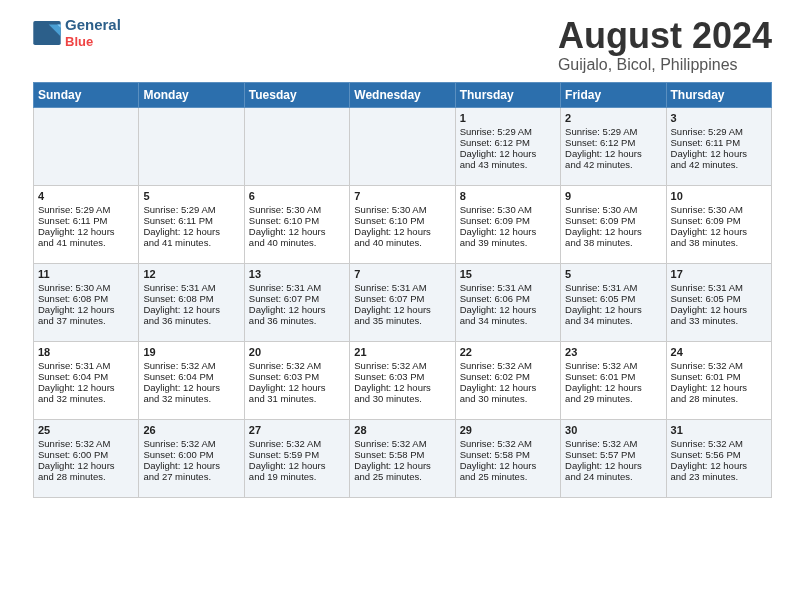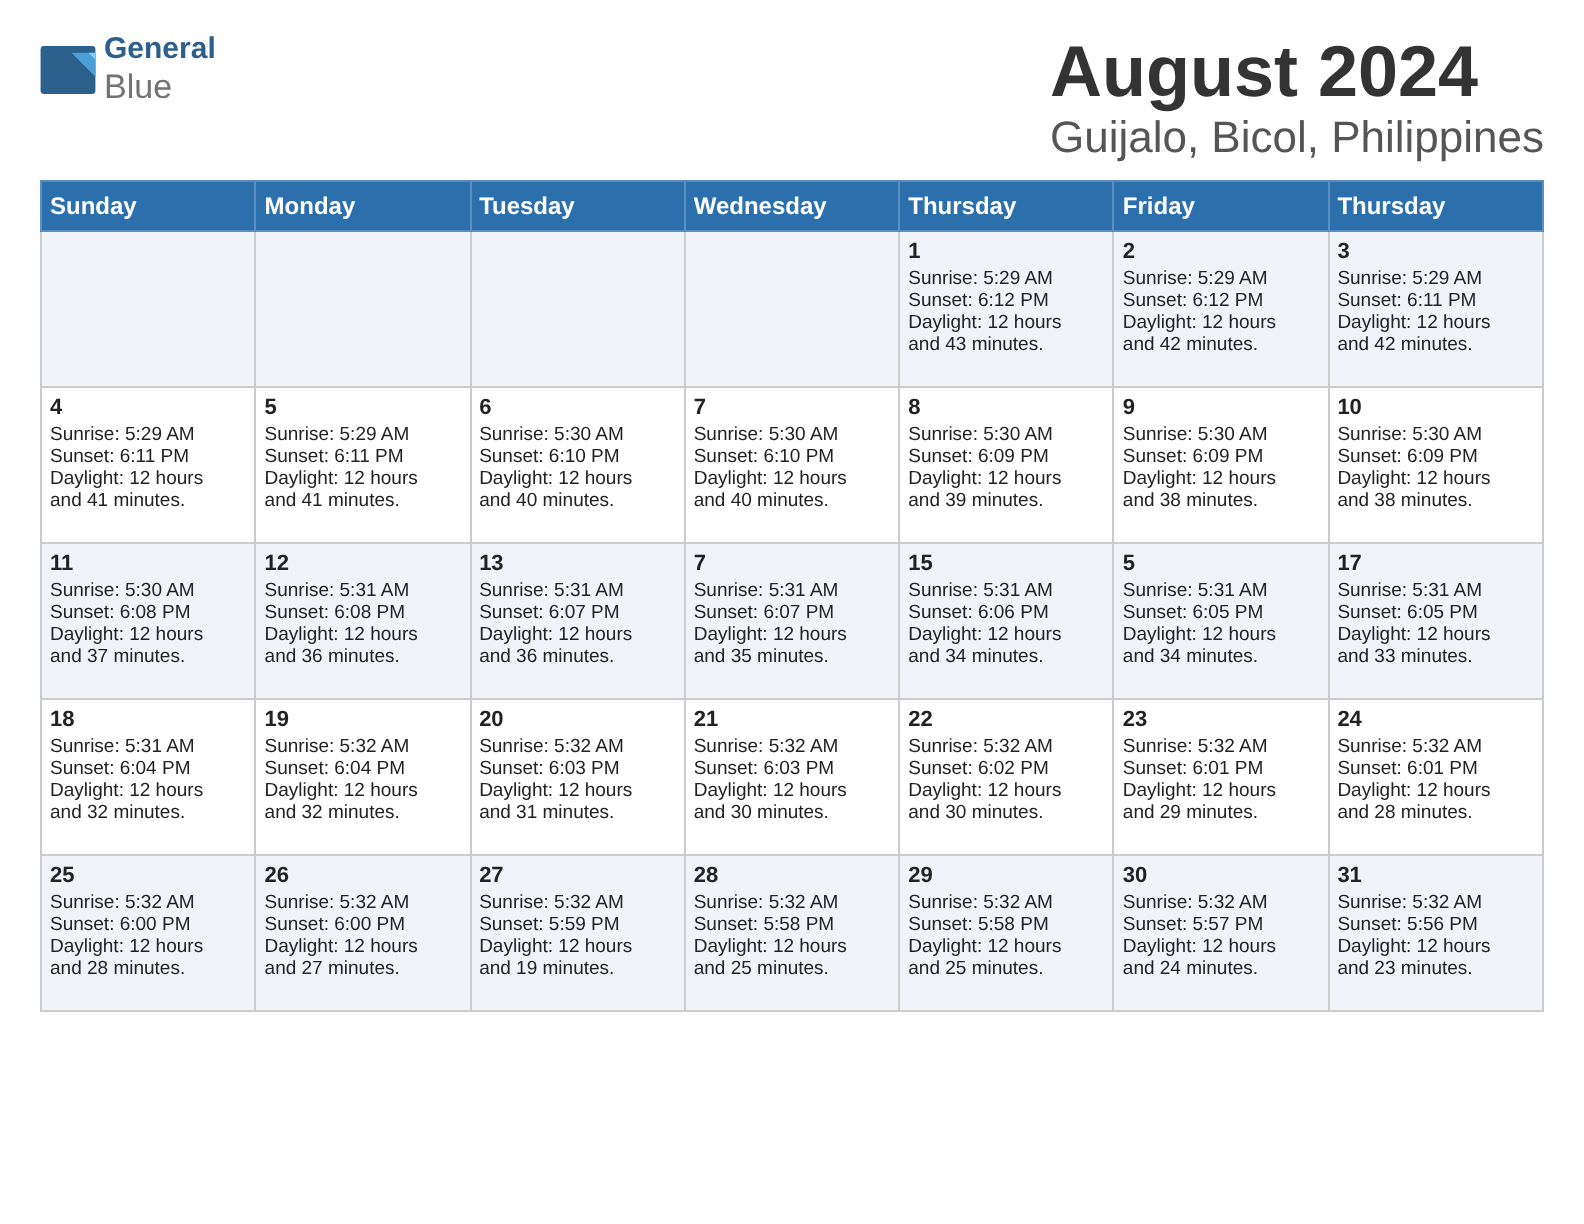--- a/index.html
+++ b/index.html
@@ -5,21 +5,21 @@
     * { box-sizing: border-box; margin: 0; padding: 0; }
     body {
       font-family: Arial, sans-serif;
       background: #fff;
       width: 792px;
       height: 612px;
       overflow: hidden;
     }
     .page {
       width: 792px;
-      padding: 16px 20px 10px 20px;
+      padding: 16px 20px 10px 33px;
     }
     .header-row {
       display: flex;
       align-items: flex-start;
       justify-content: space-between;
       margin-bottom: 8px;
     }
     .logo {
       display: flex;
       align-items: center;
@@ -32,21 +32,21 @@
     .title-block {
       text-align: left;
     }
     .main-title {
       font-size: 36px;
       font-weight: bold;
       color: #333;
       line-height: 1.1;
     }
     .subtitle {
-      font-size: 22px;
+      font-size: 16px;
       color: #555;
     }
     table {
       width: 100%;
       border-collapse: collapse;
       table-layout: fixed;
     }
     thead tr th {
       background-color: #2c6fad;
       color: #fff;
@@ -87,21 +87,21 @@
 <div class="page">
   <div class="header-row">
     <div class="logo">
       <svg class="logo-icon" viewBox="0 0 32 28" xmlns="http://www.w3.org/2000/svg">
         <rect x="0" y="0" width="32" height="28" rx="2" fill="#2c5f8a"></rect>
         <polygon points="18,4 32,4 32,18" fill="#4a9fd4"></polygon>
         <polygon points="28,4 32,4 32,8" fill="#87cefa"></polygon>
       </svg>
       <div>
         <div style="font-size:15px;font-weight:bold;color:#2c5f8a;line-height:1.2;">General</div>
-        <div style="font-size:17px;font-weight:normal;color:#737373;line-height:1.2;">Blue</div>
+        <div style="font-size:13px;font-weight:bold;color:#ef4444;line-height:1.2;">Blue</div>
       </div>
     </div>
     <div class="title-block">
       <div class="main-title">August 2024</div>
       <div class="subtitle">Guijalo, Bicol, Philippines</div>
     </div>
   </div>
 
   <table>
     <thead>

